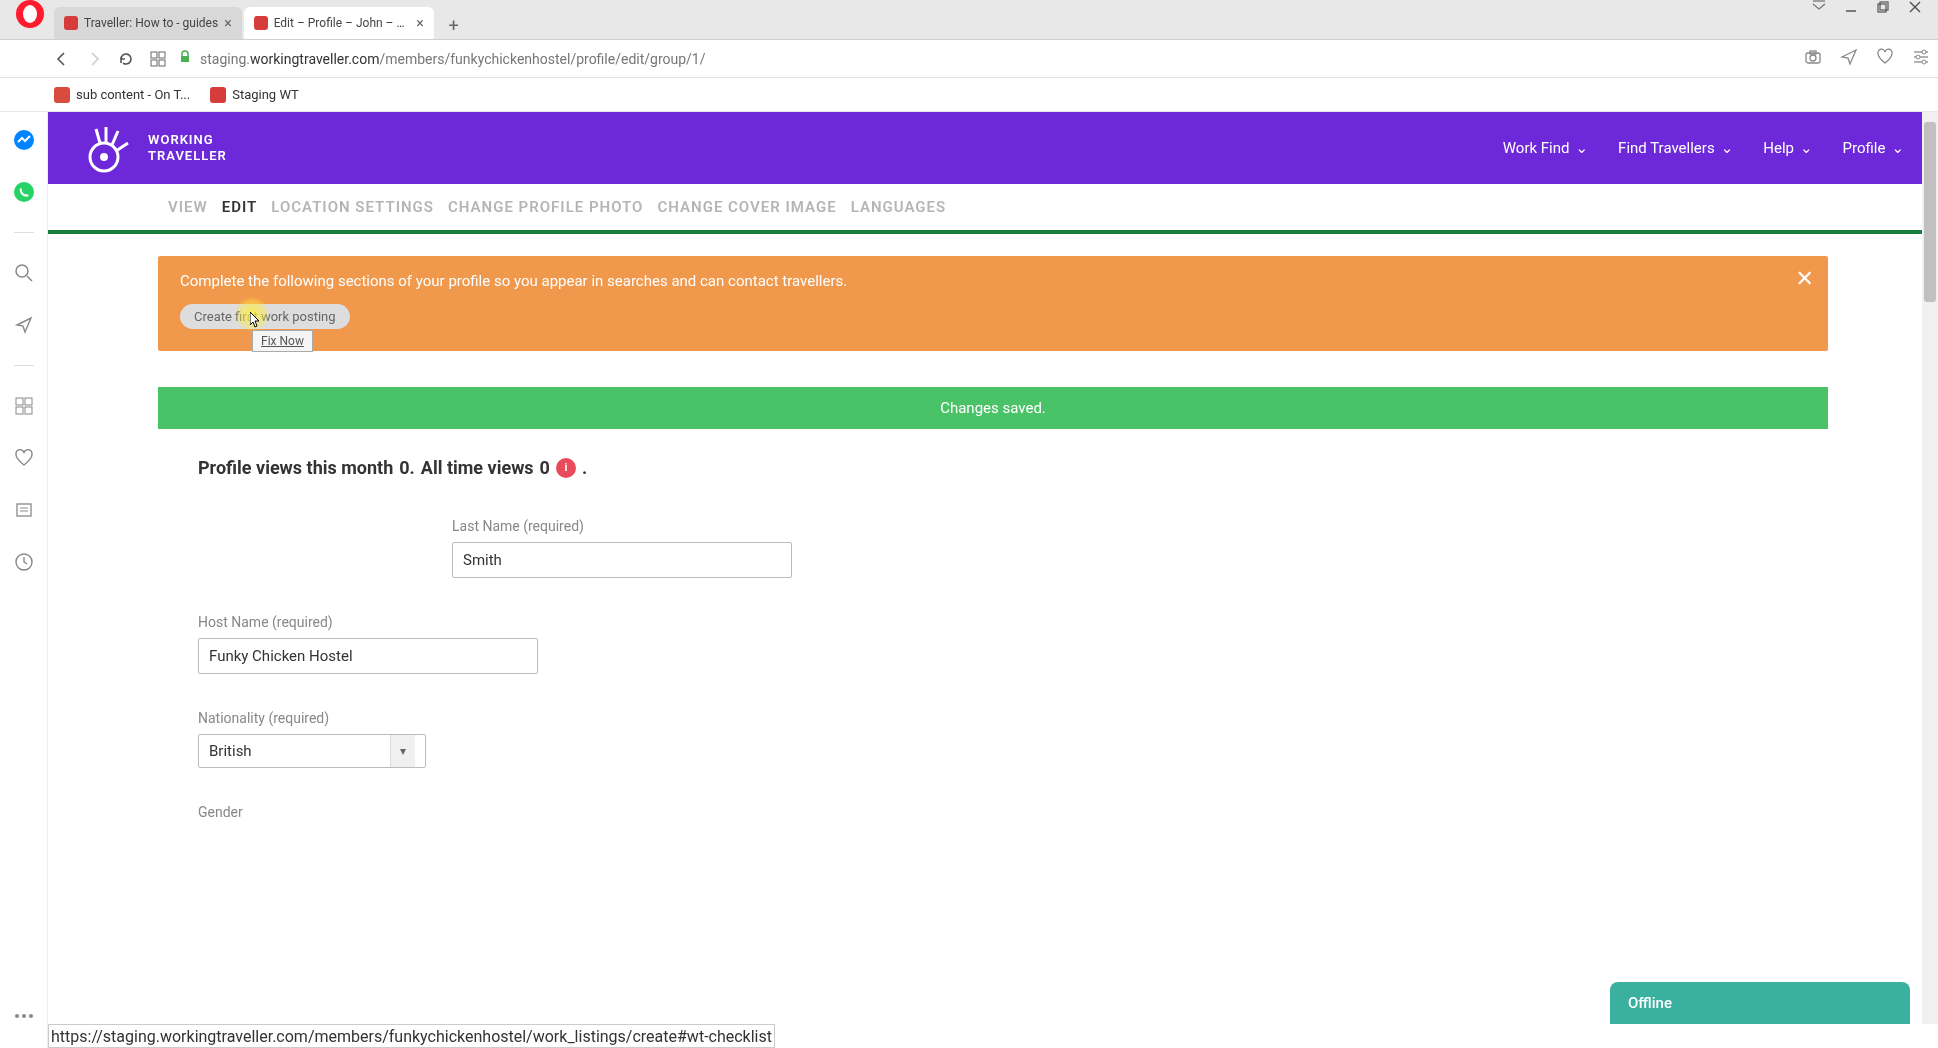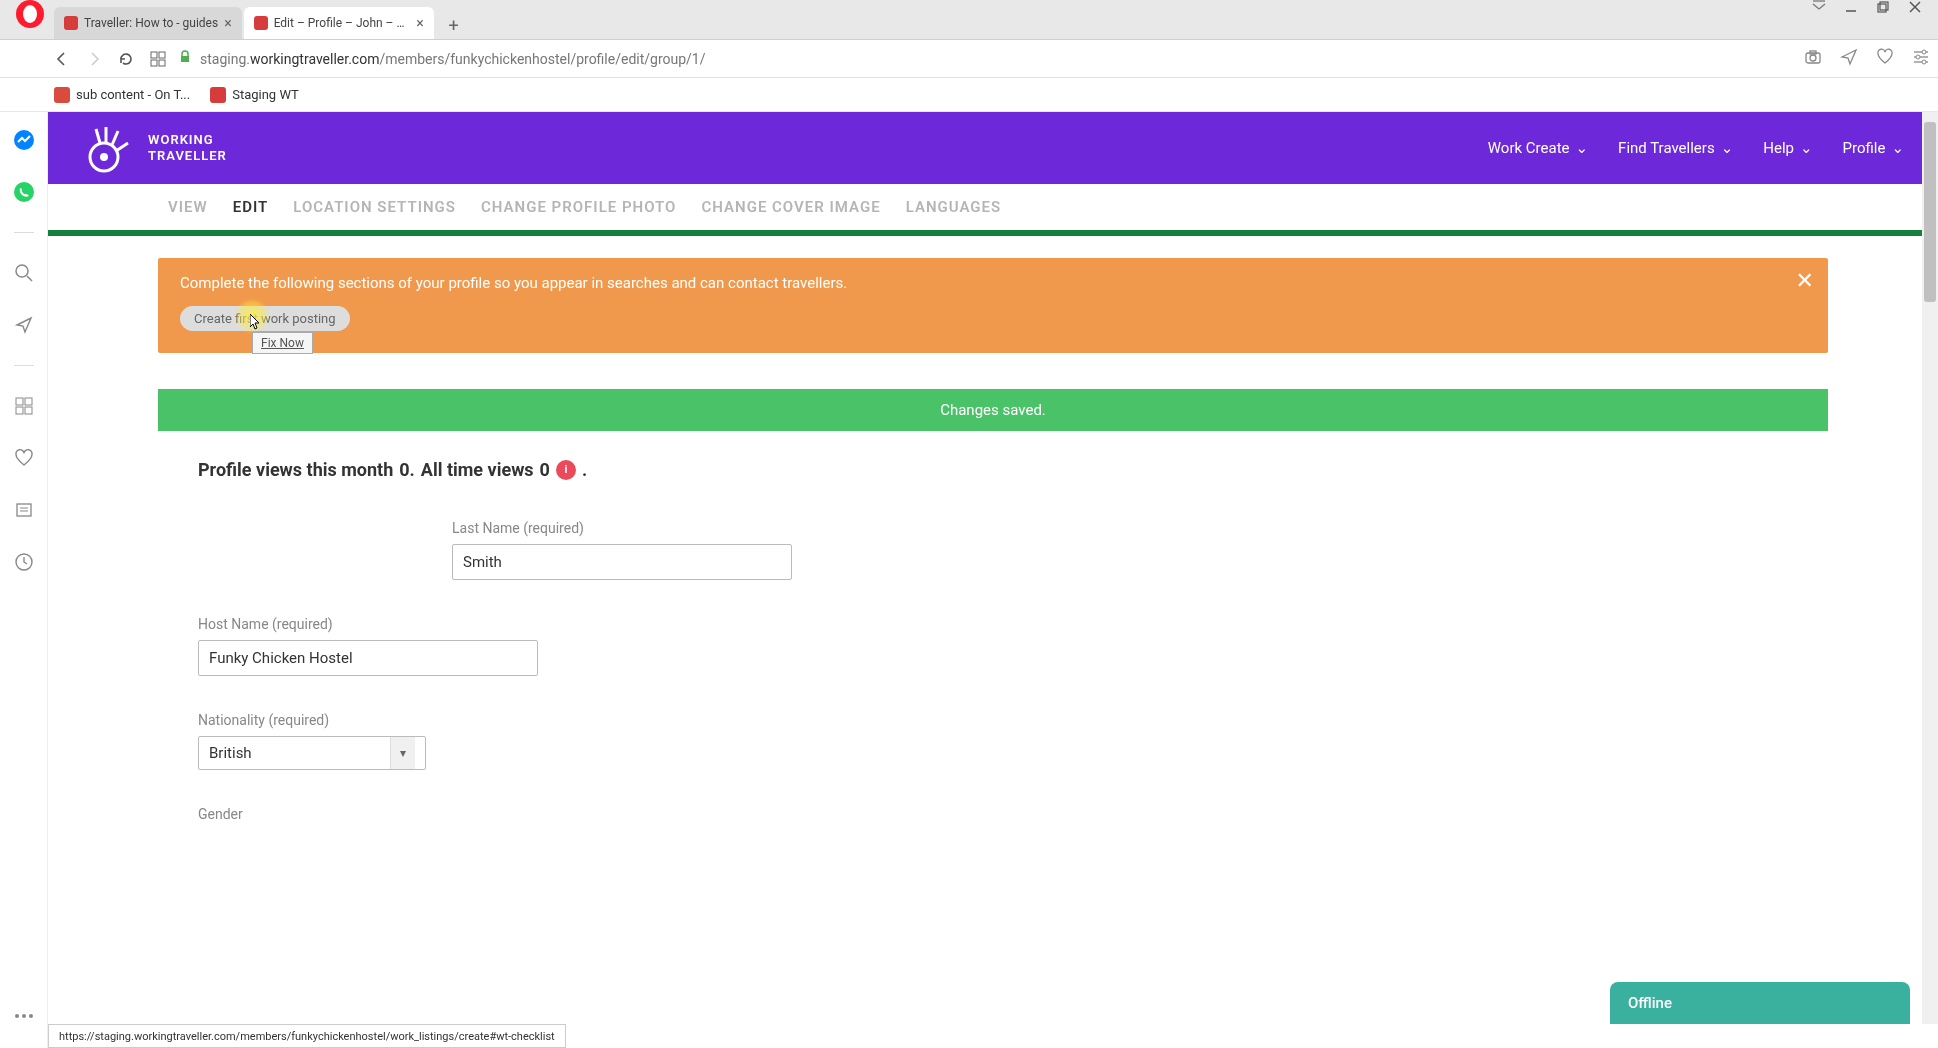--- a/index.html
+++ b/index.html
@@ -46,21 +46,21 @@
 
     
     .site-header { background: #6d28d9; height: 72px; display: flex; align-items: center; padding: 0 34px; }
     .logo-block { display: flex; align-items: center; gap: 12px; color: #fff; }
     .logo-icon { width: 54px; height: 54px; position: relative; }
     .logo-text { font-size: 13px; font-weight: 600; letter-spacing: 1px; line-height: 1.2; }
     .top-nav { margin-left: auto; display: flex; gap: 30px; }
     .top-nav-item { color: #fff; font-size: 15px; display: flex; align-items: center; gap: 6px; cursor: pointer; }
 
     
-    .profile-tabs { background: #fff; padding: 14px 120px 0; display: flex; gap: 25px; border-bottom: 6px solid #15803d; }
+    .profile-tabs { background: #fff; padding: 14px 120px 0; display: flex; gap: 14px; border-bottom: 4px solid #15803d; }
     .profile-tab { font-size: 15px; font-weight: 600; color: #b5b5b5; letter-spacing: 1px; padding-bottom: 14px; cursor: pointer; }
     .profile-tab.active { color: #333; }
 
     
     .container { padding: 22px 110px 40px; }
 
     
     .alert-orange { background: #f0984b; color: #fff; padding: 16px 22px 22px; border-radius: 2px; position: relative; margin-bottom: 36px; }
     .alert-orange .close-x { position: absolute; right: 14px; top: 10px; font-size: 22px; cursor: pointer; }
     .alert-msg { font-size: 15px; margin-bottom: 14px; }
@@ -84,21 +84,21 @@
     .form-input { width: 340px; height: 36px; border: 1px solid #bbb; border-radius: 2px; padding: 0 10px; font-size: 15px; color: #333; }
     .form-input.wide { width: 340px; }
     .form-select { width: 228px; height: 34px; border: 1px solid #bbb; border-radius: 2px; background: #fff; display: flex; align-items: center; padding: 0 10px; font-size: 15px; color: #333; position: relative; cursor: pointer; }
     .form-select::after { content: '▾'; position: absolute; right: 10px; color: #666; font-size: 12px; background: #f0f0f0; width: 24px; height: 100%; top: 0; display: flex; align-items: center; justify-content: center; border-left: 1px solid #ddd; }
     .right-col-offset { margin-left: 254px; }
 
     
     .chat-widget { position: fixed; right: 28px; bottom: 24px; width: 300px; height: 42px; background: #3ab09e; color: #fff; border-radius: 8px 8px 0 0; display: flex; align-items: center; padding: 0 18px; font-size: 15px; font-weight: 500; cursor: pointer; z-index: 200; }
 
     
-    .status-bar { position: fixed; left: 48px; bottom: 0; height: 24px; background: #fff; border: 1px solid #ccc; padding: 2px 10px; font-size: 11px; color: #333; display: flex; align-items: center; z-index: 150; }
+    .status-bar { position: fixed; left: 48px; bottom: 0; height: 24px; background: #fff; border: 1px solid #ccc; padding: 2px 2px; font-size: 16px; color: #333; display: flex; align-items: center; z-index: 150; }
   </style>
 </head>
 <body>
 
 <div class="window-chrome">
   <div class="opera-logo"></div>
   <div class="tabs">
     <div class="tab">
       <span class="tab-favicon"></span>
       <span class="tab-title">Traveller: How to - guides</span>
@@ -281,21 +281,21 @@
             <line x1="34" y1="30" x2="46" y2="22" stroke="#fff" stroke-width="3"></line>
           </svg>
       </div>
       <div class="logo-text">
         <div>WORKING</div>
         <div>TRAVELLER</div>
       </div>
     </div>
     <div class="top-nav">
       <div class="top-nav-item">
-        <span>Work Create</span>
+        <span>Work Find</span>
         <span>⌄</span>
       </div>
       <div class="top-nav-item">
         <span>Find Travellers</span>
         <span>⌄</span>
       </div>
       <div class="top-nav-item">
         <span>Help</span>
         <span>⌄</span>
       </div>

